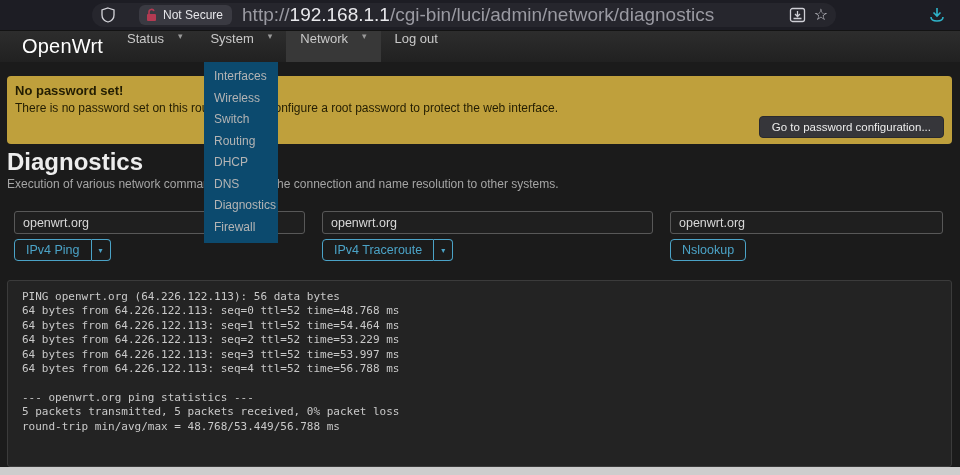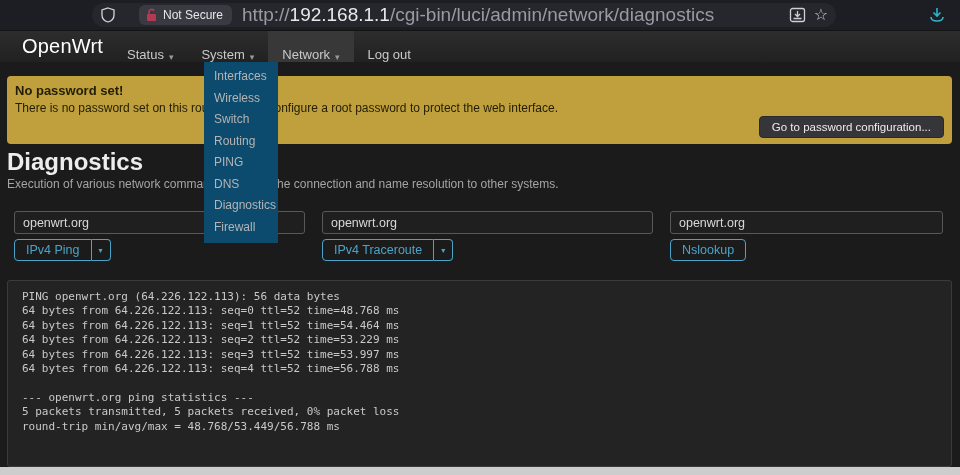--- a/index.html
+++ b/index.html
@@ -40,21 +40,21 @@
     background:linear-gradient(#2d2d2d,#212121);
     border-top:1px solid #131313;
     display:flex; align-items:center;
   }
   .brand {
     color:#ffffff; font-size:20px; padding:0 10px 0 22px;
     letter-spacing:0.2px;
   }
   .nav-items { display:flex; list-style:none; height:100%; }
   .nav-item {
-    display:flex; align-items:flex-end; gap:5px;
+    display:flex; align-items:flex-start; gap:14px;
     padding:0 14px; color:#c9c9c9; font-size:13px; cursor:pointer; height:100%;
   }
   .nav-item.open { background:#383838; }
   .nav-caret { font-size:9px; color:#9a9a9a; }
 
   
   .dropdown {
     position:absolute; left:204px; top:62px; width:74px;
     background:#0c4a6e; padding:4px 0 5px 0; z-index:50;
   }
@@ -219,17 +219,17 @@
 5 packets transmitted, 5 packets received, 0% packet loss
 round-trip min/avg/max = 48.768/53.449/56.788 ms</pre>
 
 <div class="bottom-strip"></div>
 
 <div class="dropdown">
   <div class="dropdown-item">Interfaces</div>
   <div class="dropdown-item">Wireless</div>
   <div class="dropdown-item">Switch</div>
   <div class="dropdown-item">Routing</div>
-  <div class="dropdown-item">PING</div>
+  <div class="dropdown-item">DHCP</div>
   <div class="dropdown-item">DNS</div>
   <div class="dropdown-item">Diagnostics</div>
   <div class="dropdown-item">Firewall</div>
 </div>
 
 </body></html>

